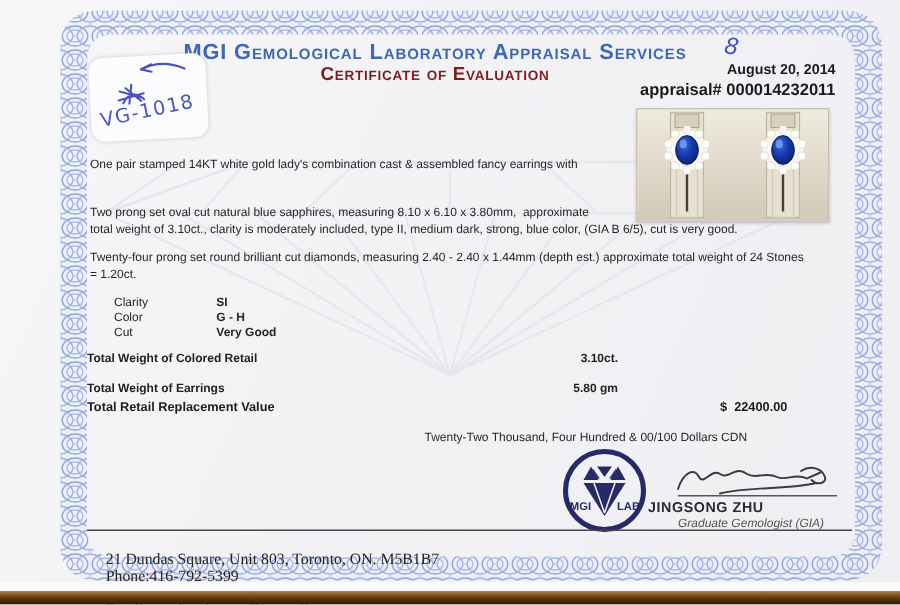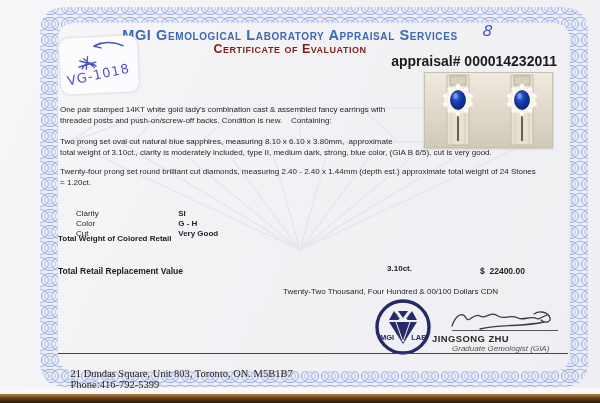--- a/index.html
+++ b/index.html
@@ -13,40 +13,40 @@
   
   #title1{left:40px;top:27px;width:500px;text-align:center;
     font-variant:small-caps;font-weight:bold;font-size:14.5px;letter-spacing:.6px;color:#3c68b6;}
   #title2{left:40px;top:42px;width:500px;text-align:center;
     font-variant:small-caps;font-weight:bold;font-size:12.5px;letter-spacing:.5px;color:#7f1d1d;}
   #hand-mark{left:483px;top:22px;font-size:15px;color:#4353c0;transform:rotate(8deg);
     font-family:"DejaVu Sans",sans-serif;font-style:italic;}
   
   #date-block{left:380px;top:41px;width:177px;text-align:right;color:#1b1b1d;}
   #date-line{font-size:9.5px;font-weight:bold;}
-  #appraisal-line{font-size:14px;font-weight:bold;margin-top:12px;}
+  #appraisal-line{font-size:11px;font-weight:bold;margin-top:2px;}
   
   #sticker{left:60px;top:37px;width:78px;height:56px;background:#fcfbfd;border-radius:9px;
     box-shadow:0 0 3px rgba(120,120,140,.35);transform:rotate(-3deg);}
   #sticker-text{left:6px;top:30px;font-size:13px;color:#4a55c5;transform:rotate(-9deg);
     letter-spacing:1px;font-family:"DejaVu Sans",sans-serif;}
   
   #photo{left:424px;top:72px;width:127px;height:74px;border:1px solid #c8c1b1;
     box-shadow:0 1px 2px rgba(100,95,80,.3);}
   
   .para{left:60px;color:#26262a;font-size:8px;line-height:11px;}
   #para1{top:104px;}
   #para2{top:136px;}
   #para3{top:166px;}
   .trow{left:76px;color:#26262a;font-size:8px;height:10px;}
-  .trow .lbl{display:inline-block;width:66px;margin-top:12px;}
-  .trow .val{font-weight:bold;margin-left:34px;}
+  .trow .lbl{display:inline-block;width:66px;}
+  .trow .val{font-weight:bold;}
   #gr0{top:197px;}#gr1{top:207px;}#gr2{top:217px;}
   .totrow{left:58px;width:354px;color:#222;font-size:8px;font-weight:600;height:10px;}
-  .totrow .val{position:absolute;right:0;top:0;font-weight:bold;margin-top:30px;}
+  .totrow .val{position:absolute;right:0;top:0;font-weight:bold;}
   #tot0{top:234px;}#tot1{top:244px;}#tot2{top:254px;}
   #retail{left:58px;top:266px;width:500px;font-size:8.5px;font-weight:bold;color:#1d1d20;}
   #retail-val{position:absolute;left:422px;top:0;}
   #amount-words{left:283px;top:287px;font-size:8px;color:#26262a;}
   
   #sig-line{left:452px;top:330px;width:106px;height:1px;background:#55555c;}
   #sig-name{left:432px;top:333px;font-size:9.5px;font-weight:bold;letter-spacing:.4px;color:#2a2a2e;}
   #sig-title{left:452px;top:344px;font-size:8px;font-style:italic;color:#55524e;}
   
   #footer-rule{left:58px;top:353px;width:510px;height:1px;background:#45454c;}
@@ -86,20 +86,21 @@
     </defs>
     <path fill-rule="evenodd" fill="url(#gp)" d="M66,7 H562 Q588,7 588,33 V361 Q588,387 562,387 H66 Q40,387 40,361 V33 Q40,7 66,7 Z
          M76,23 H552 Q570,23 570,41 V353 Q570,371 552,371 H76 Q58,371 58,353 V41 Q58,23 76,23 Z"></path>
   </svg>
 
   <div class="abs" id="title1">MGI Gemological Laboratory Appraisal Services</div>
   <div class="abs" id="title2">Certificate of Evaluation</div>
   <div class="abs" id="hand-mark">8</div>
 
   <div class="abs" id="date-block">
+    <div id="date-line">August 20, 2014</div>
     <div id="appraisal-line">appraisal# 000014232011</div>
   </div>
 
   <div class="abs" id="sticker">
     <svg class="abs" style="left:4px;top:2px;" width="70" height="30" viewBox="0 0 70 30">
       <g fill="none" stroke="#4a55c5" stroke-width="1.4" stroke-linecap="round">
         <path d="M60,8 C50,3 40,3 31,7"></path>
         <path d="M31,7 l7,-3 M31,7 l7,2"></path>
         <path d="M16,21 l15,5 M24,17 l-2,13 M15,27 l17,-4 M18,29 c4,-7 9,-7 14,-2 M20,19 l10,9"></path>
       </g>
@@ -161,21 +162,20 @@
           <circle cx="89" cy="16.5" r="2.7"></circle>
         </g>
         <ellipse cx="97" cy="27" rx="7.6" ry="9.6" fill="url(#sapph)" stroke="#0a1c52" stroke-width="0.6"></ellipse>
         <ellipse cx="94.5" cy="23" rx="2.4" ry="3" fill="#9fc0ff" opacity="0.55"></ellipse>
       </g>
     </svg>
   </div>
 
   <div class="abs para" id="para1">
     <div class="pre">One pair stamped 14KT white gold lady's combination cast &amp; assembled fancy earrings with</div>
-    <div class="pre">threaded posts and push-on/screw-off backs. Condition is new.    Containing:</div>
   </div>
   <div class="abs para" id="para2">
     <div class="pre">Two prong set oval cut natural blue sapphires, measuring 8.10 x 6.10 x 3.80mm,  approximate</div>
     <div class="pre">total weight of 3.10ct., clarity is moderately included, type II, medium dark, strong, blue color, (GIA B 6/5), cut is very good.</div>
   </div>
   <div class="abs para" id="para3">
     <div class="pre">Twenty-four prong set round brilliant cut diamonds, measuring 2.40 - 2.40 x 1.44mm (depth est.) approximate total weight of 24 Stones</div>
     <div class="pre">= 1.20ct.</div>
   </div>
 
@@ -188,20 +188,24 @@
     <span class="val">G - H</span>
   </div>
   <div class="abs trow" id="gr2">
     <span class="lbl">Cut</span>
     <span class="val">Very Good</span>
   </div>
 
   <div class="abs totrow" id="tot0">
     <span>Total Weight of Colored Retail</span>
     <span class="val">3.10ct.</span>
+  </div>
+  <div class="abs totrow" id="tot2">
+    <span>Total Weight of Earrings</span>
+    <span class="val">5.80 gm</span>
   </div>
 
   <div class="abs" id="retail">
     <span>Total Retail Replacement Value</span>
     <span class="pre" id="retail-val">$  22400.00</span>
   </div>
   <div class="abs" id="amount-words">Twenty-Two Thousand, Four Hundred &amp; 00/100 Dollars CDN</div>
 
   <svg class="abs" style="left:374px;top:298px;" width="58" height="58" viewBox="0 0 58 58">
     <circle cx="29" cy="29" r="26" fill="none" stroke="#272a68" stroke-width="3.4"></circle>

